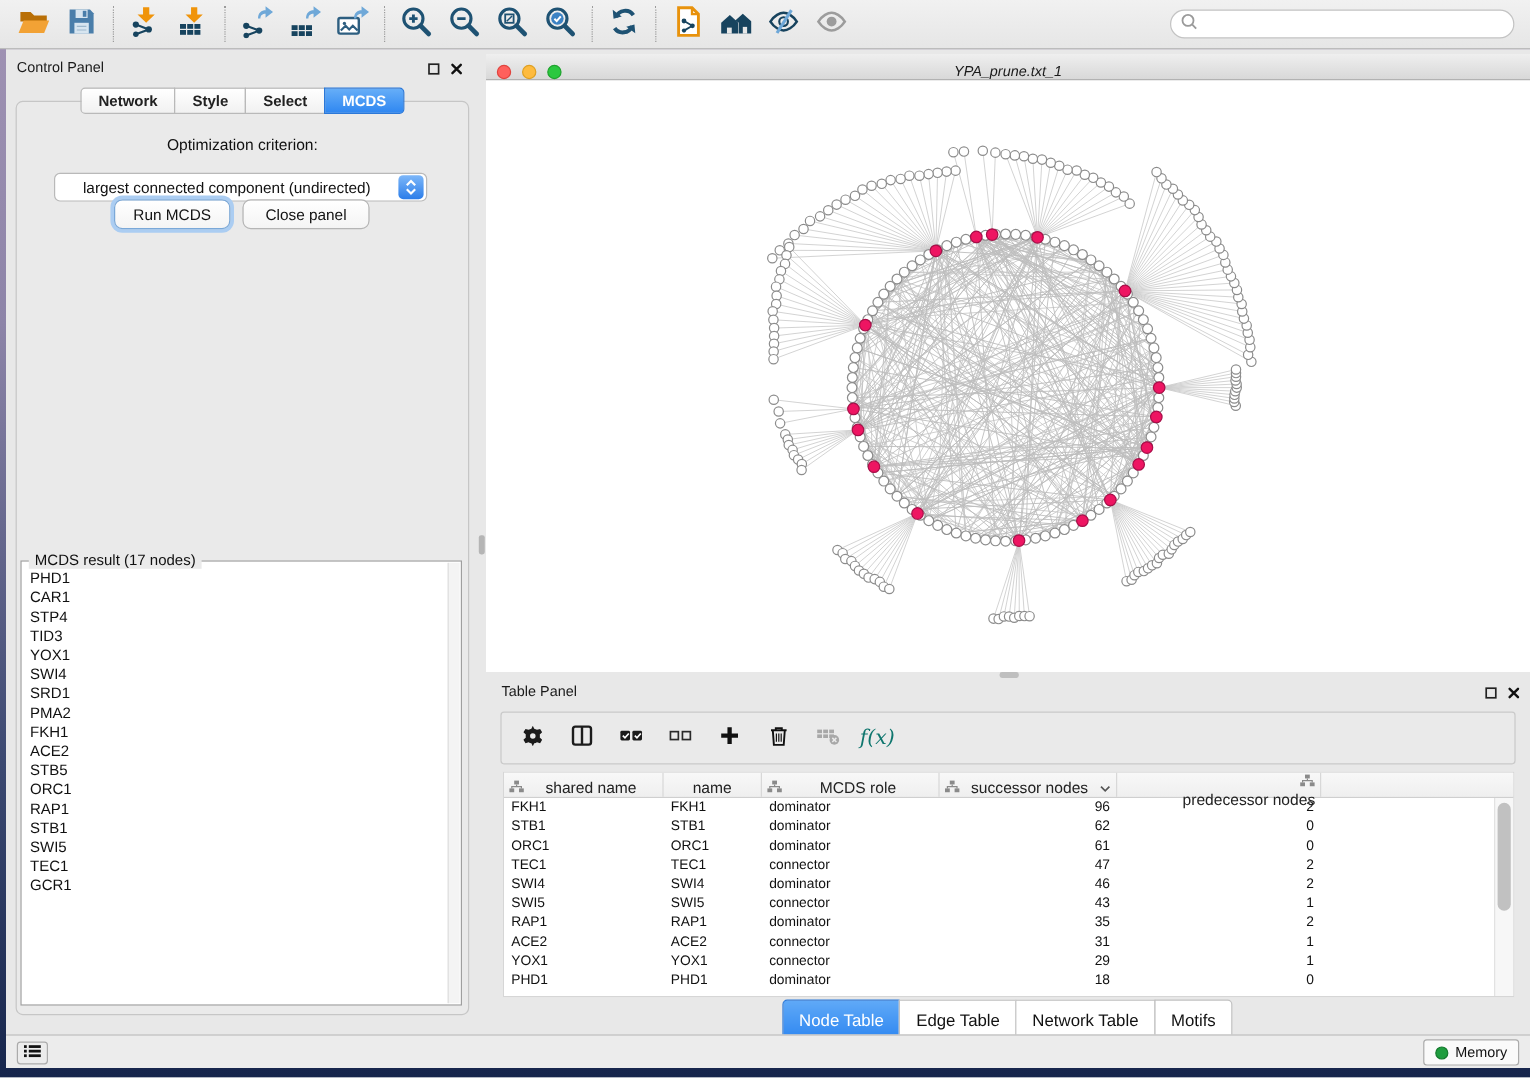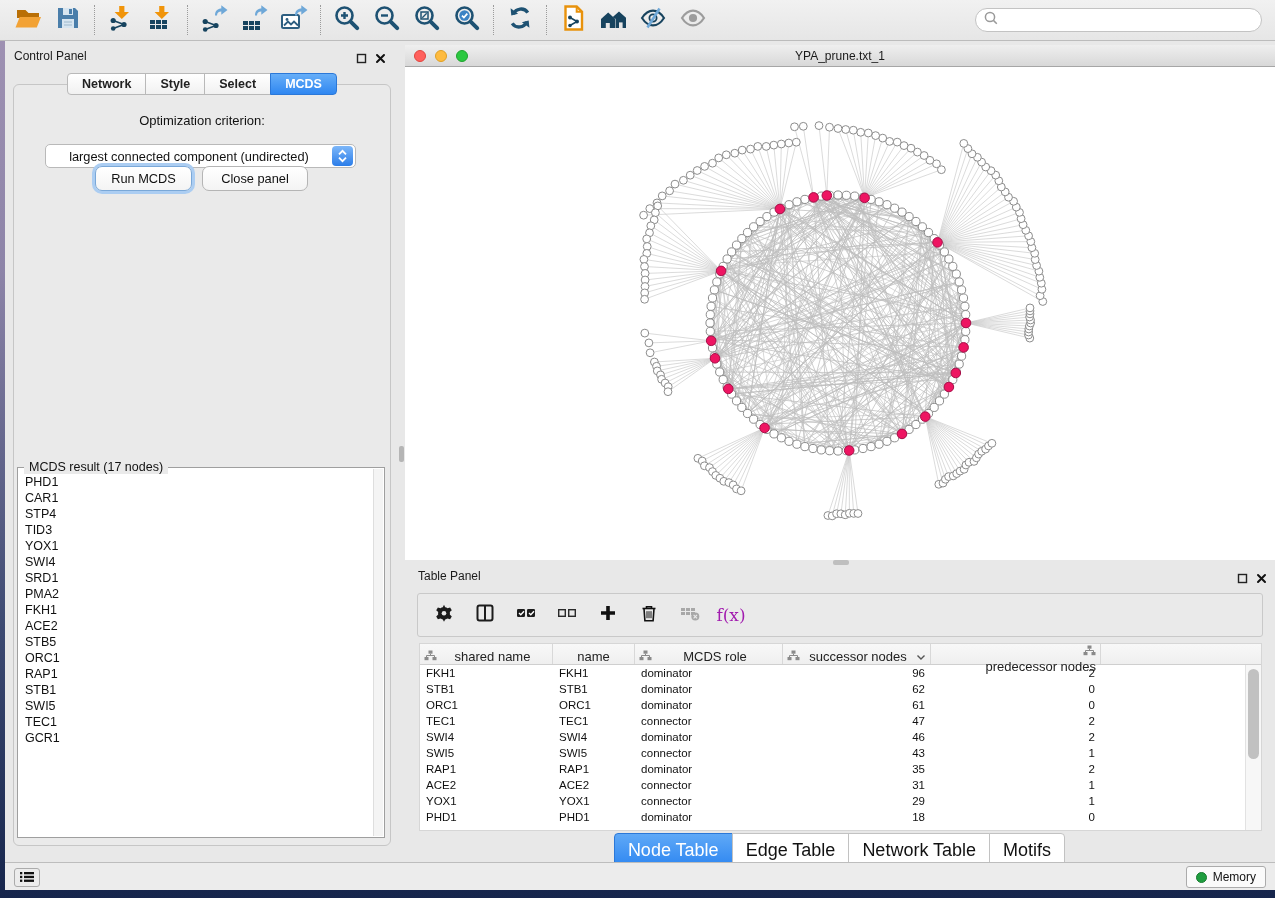--- a/index.html
+++ b/index.html
@@ -52,48 +52,48 @@
   #mcds-legend { left:24px; top:460px; background:#eaeaea; padding:0 5px; font-size:12.5px; color:#111; z-index:3; }
   #mcds-list { position:absolute; inset:1px 11px 1px 1px; overflow:hidden; padding:5px 0 0 6px; }
   .mcds-item { font-size:12.5px; line-height:16px; color:#111; }
   #mcds-scroll { position:absolute; top:1px; right:1px; bottom:1px; width:10px;
     background:#f4f4f4; border-left:1px solid #dedede; }
   #cp-splitter { left:399px; top:446px; width:5px; height:16px; background:#b5b5b5; border-radius:2px; }
 
   
   #net-titlebar { left:405px; top:45px; width:870px; height:22px;
     background:linear-gradient(#efefef,#d8d8d8); border-bottom:1px solid #a6a6a6;
-    display:flex; align-items:center; }
+    display:flex; align-items:flex-end;font-style:italic; }
   .light { width:12px; height:12px; border-radius:50%; margin-left:9px; }
   #net-title { position:absolute; left:0; width:100%; text-align:center; font-size:12px; color:#1a1a1a; }
   #net-canvas { left:405px; top:67px; width:870px; height:493px; background:#fff; }
   #h-split { left:833px; top:560px; width:16px; height:5px; background:#bfbfbf; border-radius:2px; }
 
   
   #tp-title { left:418px; top:569px; }
   #tp-ctrls { left:1237px; top:570px; }
   #tp-toolbar { left:417px; top:593px; width:846px; height:44px; background:#eaeaea;
     border:1px solid #c9c9c9; border-radius:3px; display:flex; align-items:center; padding-left:14px; gap:17px; }
   .tp-icon { display:flex; align-items:center; justify-content:center; width:24px; height:24px; }
-  .fx-label { font-family:"DejaVu Serif","Liberation Serif",serif; 
-    font-size:17px; color:#a21caf; }
+  .fx-label { font-family:"DejaVu Serif","Liberation Serif",serif; font-style:italic;
+    font-size:17px; color:#0f766e; }
   #table { left:419px; top:643px; width:843px; height:188px; background:#fff; border:1px solid #d6d6d6; }
   #thead { display:flex; height:21px; background:linear-gradient(#f8f8f8,#efefef);
     border-bottom:1px solid #cfcfcf; }
   .th { display:flex; align-items:flex-end; border-right:1px solid #d8d8d8; font-size:13px; color:#222;
     padding:0 4px; position:relative; }
   .th .lbl { flex:1; text-align:center; }
   .trow { display:flex; height:16px; align-items:center; }
   .td { font-size:11.5px; color:#111; padding:0 6px; white-space:nowrap; overflow:hidden; }
   .num { text-align:right; }
   #tscroll { left:1245px; top:665px; width:16px; height:165px; background:#f7f7f7; border-left:1px solid #e2e2e2; }
   #tthumb { position:absolute; left:2px; top:4px; width:11px; height:90px; background:#c1c1c1; border-radius:6px; }
   #bottom-tabs { left:405px; top:833px; width:870px; display:flex; justify-content:center; }
   .btab { height:22px; padding:16px 13px; background:#fff; border:1px solid #c2c2c2; margin-left:-1px;
-    font-size:18px; color:#111; display:flex; align-items:center; }
+    font-size:14px; color:#111; display:flex; align-items:center; }
   .btab:first-child { border-radius:4px 0 0 4px; }
   .btab:last-child { border-radius:0 4px 4px 0; }
   .btab.active { background:linear-gradient(#5fa9f7,#2f87f1); color:#fff; border-color:#2b78d8; }
 
   
   #status { left:5px; top:862px; width:1270px; height:28px; background:#ececec; border-top:1px solid #bdbdbd; }
   #list-btn { position:absolute; left:9px; top:5px; width:26px; height:19px; border:1px solid #ababab;
     border-radius:3px; display:flex; align-items:center; justify-content:center; background:#ececec; }
   #mem-btn { position:absolute; right:9px; top:3px; height:22px; padding:0 9px; border:1px solid #ababab;
     border-radius:3px; background:#fafafa; display:flex; align-items:center; gap:6px; font-size:12px; color:#111; }

